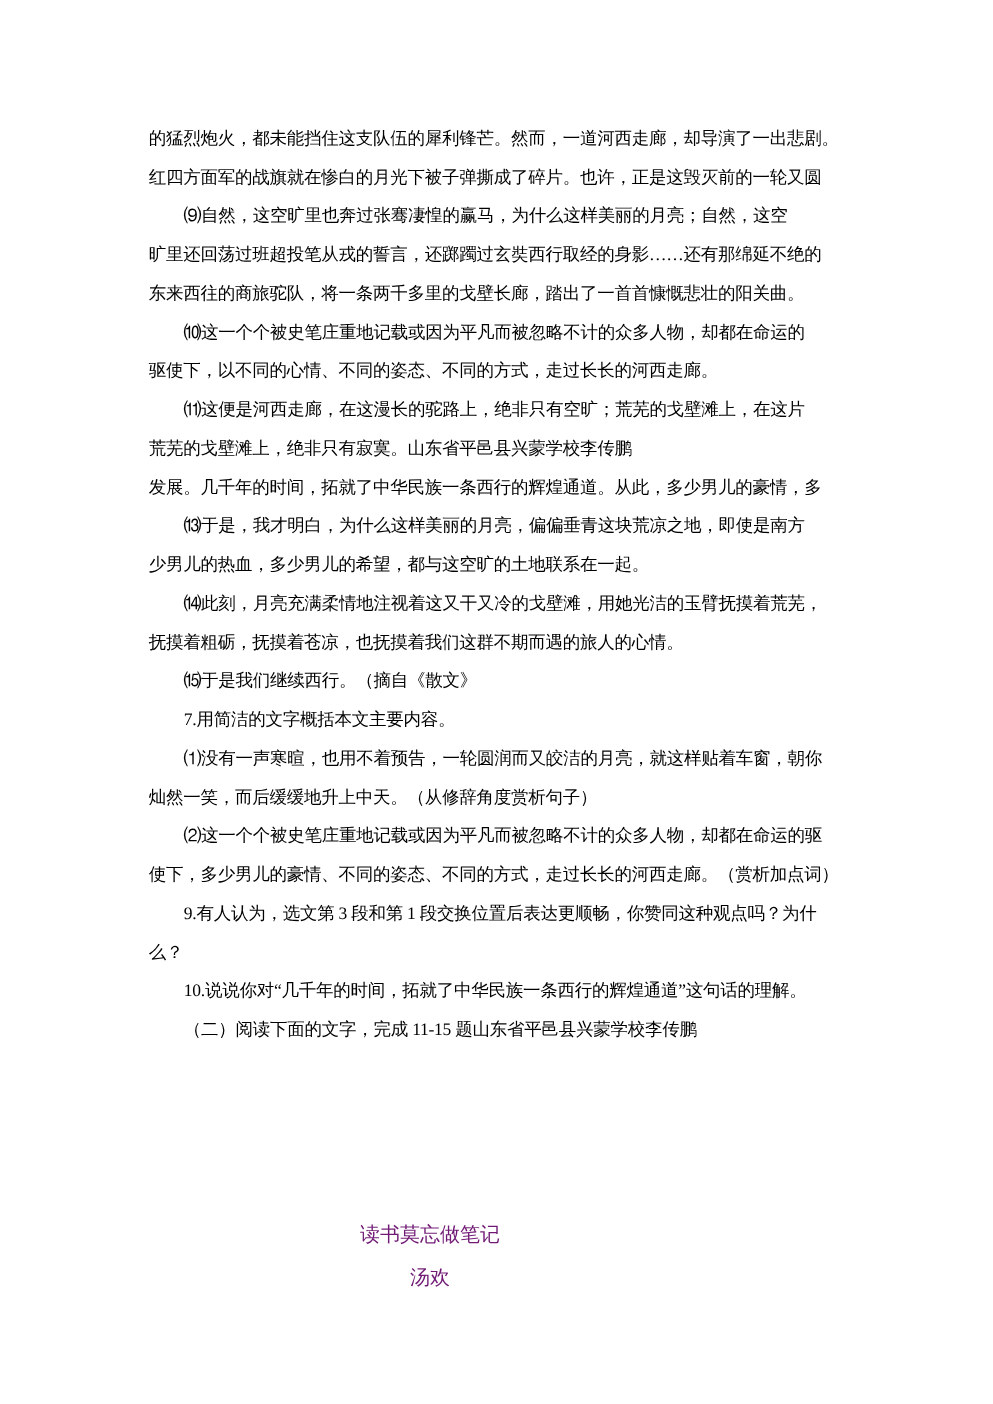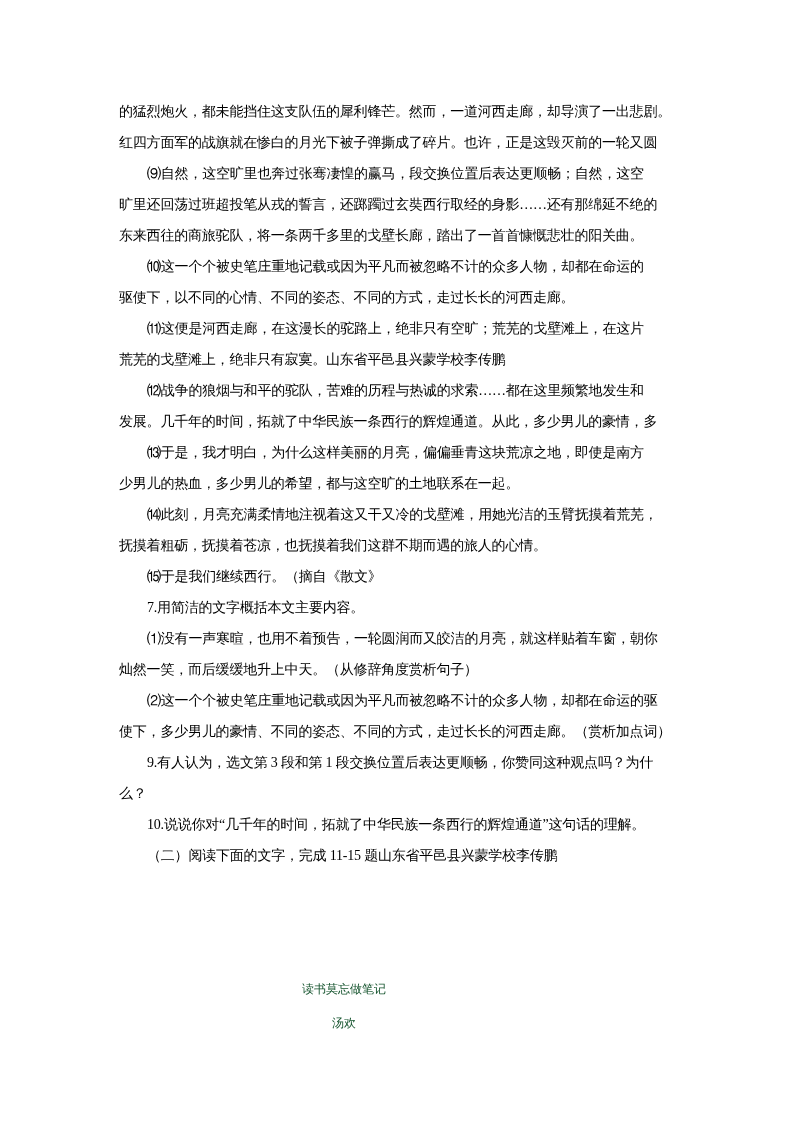--- a/index.html
+++ b/index.html
@@ -36,41 +36,40 @@
   .heading-block {
     position: absolute;
     left: 119px;
     top: 972px;
     width: 554px;
     padding-right: 104px;
     box-sizing: border-box;
     text-align: center;
   }
   .center-line {
-    font-size: 12px;
+    font-size: 16px;
     height: 34px;
     line-height: 34px;
-    color: #14532d;
+    color: #701a75;
   }
 </style>
 </head>
 <body>
 
 <div class="page">
   <div class="doc-body" id="doc-body">
       <div class="line">的猛烈炮火，都未能挡住这支队伍的犀利锋芒。然而，一道河西走廊，却导演了一出悲剧。</div>
       <div class="line">红四方面军的战旗就在惨白的月光下被子弹撕成了碎片。也许，正是这毁灭前的一轮又圆</div>
-      <div class="line indent">⑼自然，这空旷里也奔过张骞凄惶的赢马，段交换位置后表达更顺畅；自然，这空</div>
+      <div class="line indent">⑼自然，这空旷里也奔过张骞凄惶的赢马，为什么这样美丽的月亮；自然，这空</div>
       <div class="line">旷里还回荡过班超投笔从戎的誓言，还踯躅过玄奘西行取经的身影……还有那绵延不绝的</div>
       <div class="line">东来西往的商旅驼队，将一条两千多里的戈壁长廊，踏出了一首首慷慨悲壮的阳关曲。</div>
       <div class="line indent">⑽这一个个被史笔庄重地记载或因为平凡而被忽略不计的众多人物，却都在命运的</div>
       <div class="line">驱使下，以不同的心情、不同的姿态、不同的方式，走过长长的河西走廊。</div>
       <div class="line indent">⑾这便是河西走廊，在这漫长的驼路上，绝非只有空旷；荒芜的戈壁滩上，在这片</div>
       <div class="line">荒芜的戈壁滩上，绝非只有寂寞。山东省平邑县兴蒙学校李传鹏</div>
-      <div class="line indent">⑿战争的狼烟与和平的驼队，苦难的历程与热诚的求索……都在这里频繁地发生和</div>
       <div class="line">发展。几千年的时间，拓就了中华民族一条西行的辉煌通道。从此，多少男儿的豪情，多</div>
       <div class="line indent">⒀于是，我才明白，为什么这样美丽的月亮，偏偏垂青这块荒凉之地，即使是南方</div>
       <div class="line">少男儿的热血，多少男儿的希望，都与这空旷的土地联系在一起。</div>
       <div class="line indent">⒁此刻，月亮充满柔情地注视着这又干又冷的戈壁滩，用她光洁的玉臂抚摸着荒芜，</div>
       <div class="line">抚摸着粗砺，抚摸着苍凉，也抚摸着我们这群不期而遇的旅人的心情。</div>
       <div class="line indent">⒂于是我们继续西行。（摘自《散文》</div>
       <div class="line indent">7.用简洁的文字概括本文主要内容。</div>
       <div class="line indent">⑴没有一声寒暄，也用不着预告，一轮圆润而又皎洁的月亮，就这样贴着车窗，朝你</div>
       <div class="line">灿然一笑，而后缓缓地升上中天。（从修辞角度赏析句子）</div>
       <div class="line indent">⑵这一个个被史笔庄重地记载或因为平凡而被忽略不计的众多人物，却都在命运的驱</div>

